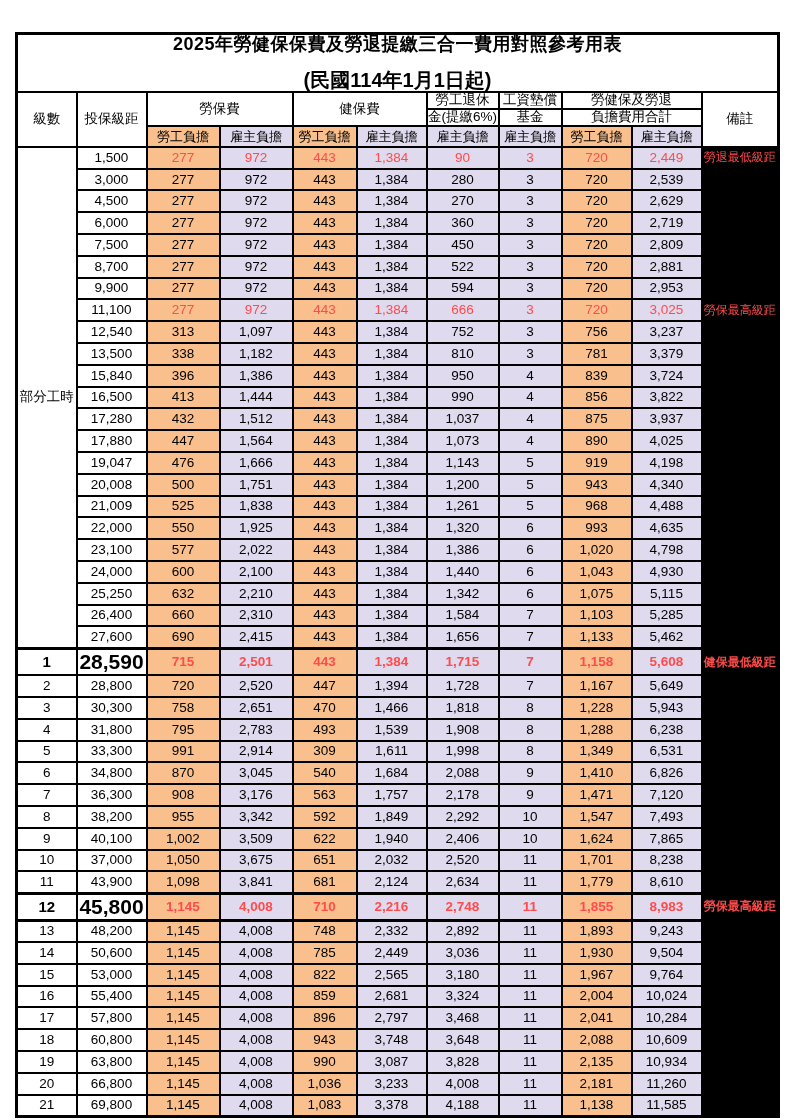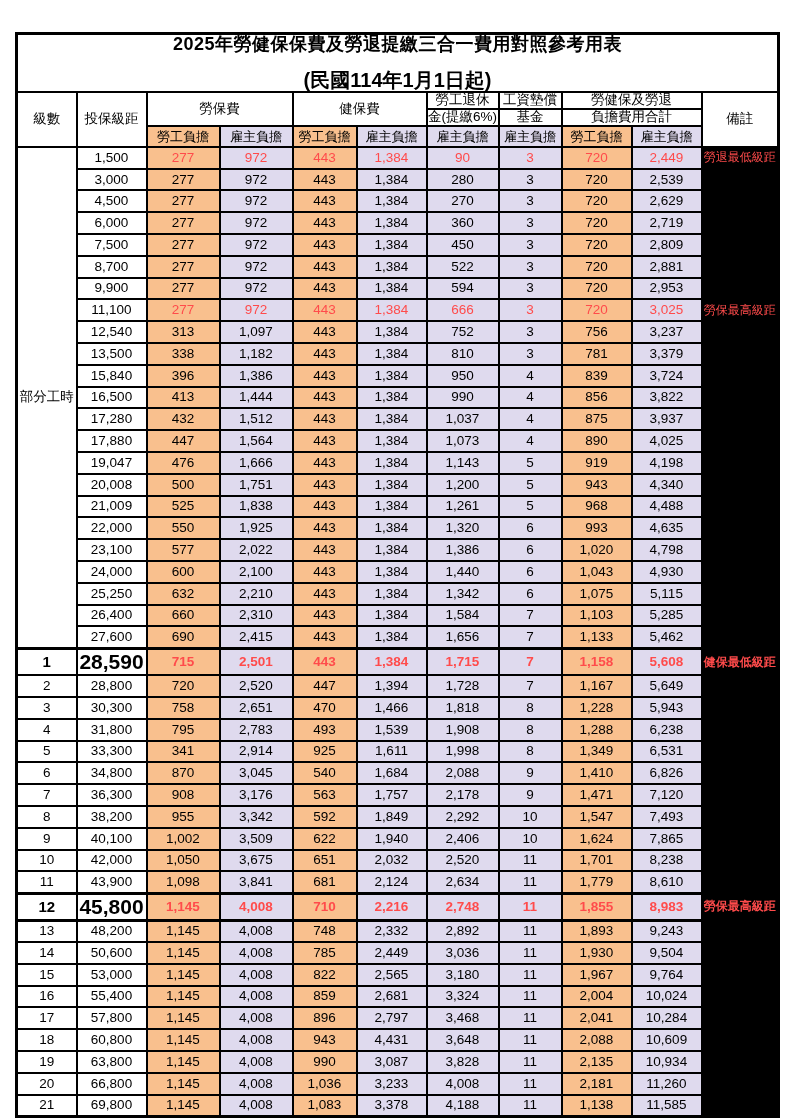--- a/index.html
+++ b/index.html
@@ -419,23 +419,23 @@
           <td class="e val">1,539</td>
           <td class="e val">1,908</td>
           <td class="e val">8</td>
           <td class="w val">1,288</td>
           <td class="e val">6,238</td>
           <td class="note val"></td>
         </tr>
         <tr class="">
           <td class="lvl">5</td>
           <td class="brk">33,300</td>
-          <td class="w val">341</td>
+          <td class="w val">991</td>
           <td class="e val">2,914</td>
-          <td class="w val">925</td>
+          <td class="w val">309</td>
           <td class="e val">1,611</td>
           <td class="e val">1,998</td>
           <td class="e val">8</td>
           <td class="w val">1,349</td>
           <td class="e val">6,531</td>
           <td class="note val"></td>
         </tr>
         <tr class="">
           <td class="lvl">6</td>
           <td class="brk">34,800</td>
@@ -483,21 +483,21 @@
           <td class="w val">622</td>
           <td class="e val">1,940</td>
           <td class="e val">2,406</td>
           <td class="e val">10</td>
           <td class="w val">1,624</td>
           <td class="e val">7,865</td>
           <td class="note val"></td>
         </tr>
         <tr class="">
           <td class="lvl">10</td>
-          <td class="brk">42,000</td>
+          <td class="brk">37,000</td>
           <td class="w val">1,050</td>
           <td class="e val">3,675</td>
           <td class="w val">651</td>
           <td class="e val">2,032</td>
           <td class="e val">2,520</td>
           <td class="e val">11</td>
           <td class="w val">1,701</td>
           <td class="e val">8,238</td>
           <td class="note val"></td>
         </tr>
@@ -591,21 +591,21 @@
           <td class="w val">2,041</td>
           <td class="e val">10,284</td>
           <td class="note val"></td>
         </tr>
         <tr class="">
           <td class="lvl">18</td>
           <td class="brk">60,800</td>
           <td class="w val">1,145</td>
           <td class="e val">4,008</td>
           <td class="w val">943</td>
-          <td class="e val">4,431</td>
+          <td class="e val">3,748</td>
           <td class="e val">3,648</td>
           <td class="e val">11</td>
           <td class="w val">2,088</td>
           <td class="e val">10,609</td>
           <td class="note val"></td>
         </tr>
         <tr class="">
           <td class="lvl">19</td>
           <td class="brk">63,800</td>
           <td class="w val">1,145</td>

